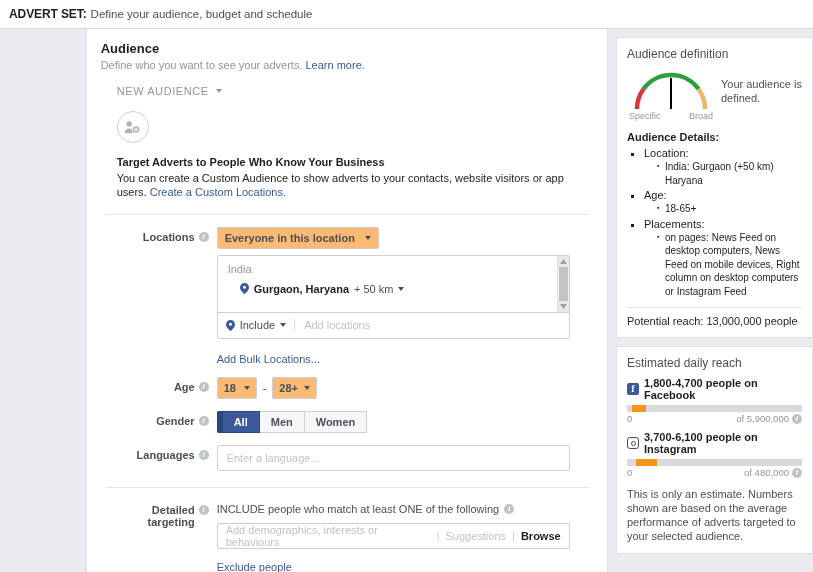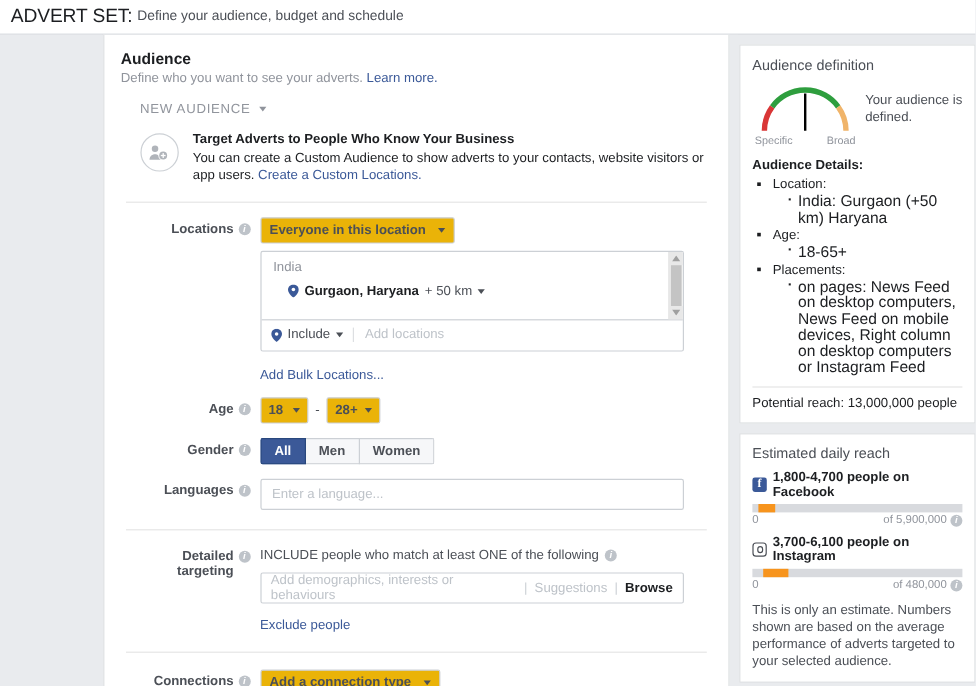--- a/index.html
+++ b/index.html
@@ -16,22 +16,22 @@
   
   .top-bar {
     height: 29px;
     background: #ffffff;
     border-bottom: 1px solid #d3d6db;
     display: flex;
     align-items: center;
     padding-left: 9px;
   }
   .top-bar .label {
-    font-size: 16px;
-    font-weight: normal;
+    font-size: 12px;
+    font-weight: bold;
     color: #1c1e21;
     letter-spacing: -0.1px;
   }
   .top-bar .desc {
     font-size: 11.5px;
     color: #4b4f56;
     margin-left: 4px;
   }
 
   
@@ -89,20 +89,21 @@
     display: inline-block;
   }
   .caret.dark { border-top-color: #4b4f56; }
 
   
   .promo {
     display: flex;
     gap: 12px;
     margin: 0 18px 0 30px;
     padding-bottom: 14px;
+    flex-direction: column;
   }
   .promo-icon {
     width: 32px; height: 32px; flex: none;
     border-radius: 50%;
     border: 1.5px solid #ccd0d5;
     display: flex; align-items: center; justify-content: center;
     margin-top: 2px;
   }
   .promo-txt { font-size: 11px; color: #1c1e21; line-height: 14.5px; }
   .promo-txt .h { font-weight: bold; display: block; margin-bottom: 1px; }
@@ -148,21 +149,21 @@
   }
   .row-field { flex: 1; }
 
   
   .select-btn {
     display: inline-flex;
     align-items: center;
     gap: 10px;
     height: 22px;
     padding: 0 7px;
-    background: #eab308;
+    background: #fdba74;
     border: 1px solid #ccd0d5;
     border-radius: 2px;
     font-size: 11px;
     font-weight: bold;
     color: #4b4f56;
     cursor: pointer;
   }
   .select-btn.sm { gap: 6px; padding: 0 6px; min-width: 40px; justify-content: space-between; }
 
   .loc-box {
@@ -222,21 +223,21 @@
   .gbtn {
     height: 22px; min-width: 38px;
     padding: 0 11px;
     border: 1px solid #ccd0d5;
     border-left: none;
     background: #f6f7f9;
     font-size: 11px; font-weight: bold; color: #4b4f56;
     display: flex; align-items: center; justify-content: center;
     cursor: pointer;
   }
-  .gbtn:first-child { border-left: 1px solid #a3a3a3; }
+  .gbtn:first-child { border-left: 6px solid #a3a3a3; }
   .gbtn.active { background: #3b5998; color: #ffffff; border-color: #29487d; }
 
   .text-input {
     width: 353px; height: 26px;
     border: 1px solid #ccd0d5;
     border-radius: 2px;
     background: #fff;
     display: flex; align-items: center;
     padding: 0 9px;
     font-size: 11px;
@@ -276,21 +277,21 @@
     font-size: 9px; color: #90949c;
     margin-top: -4px;
     padding: 0 2px;
   }
   .gauge-msg { font-size: 11px; color: #4b4f56; line-height: 14px; padding-top: 12px; }
 
   .details-title { font-size: 11px; font-weight: bold; color: #1c1e21; margin: 10px 0 3px 0; }
   ul.lvl1 { margin: 0; padding-left: 17px; }
   ul.lvl1 > li { font-size: 11px; color: #1c1e21; line-height: 14px; margin-bottom: 1px; list-style: square; }
   ul.lvl2 { margin: 0; padding-left: 13px; list-style: none; }
-  ul.lvl2 > li { font-size: 13px; color: #1c1e21; line-height: 13.5px; position: relative; padding-left: 8px; }
+  ul.lvl2 > li { font-size: 10px; color: #1c1e21; line-height: 13.5px; position: relative; padding-left: 8px; }
   ul.lvl2 > li:before {
     content: "▪"; position: absolute; left: 0; top: -1px;
     font-size: 7px; color: #1c1e21;
   }
   .reach-sep { height: 1px; background: #e5e5e5; margin: 9px 0 7px 0; }
   .pot-reach { font-size: 11px; color: #1c1e21; }
 
   .reach-item { margin-top: 7px; }
   .reach-head { display: flex; align-items: center; gap: 5px; font-size: 11px; font-weight: bold; color: #1c1e21; }
   .fb-ico {

